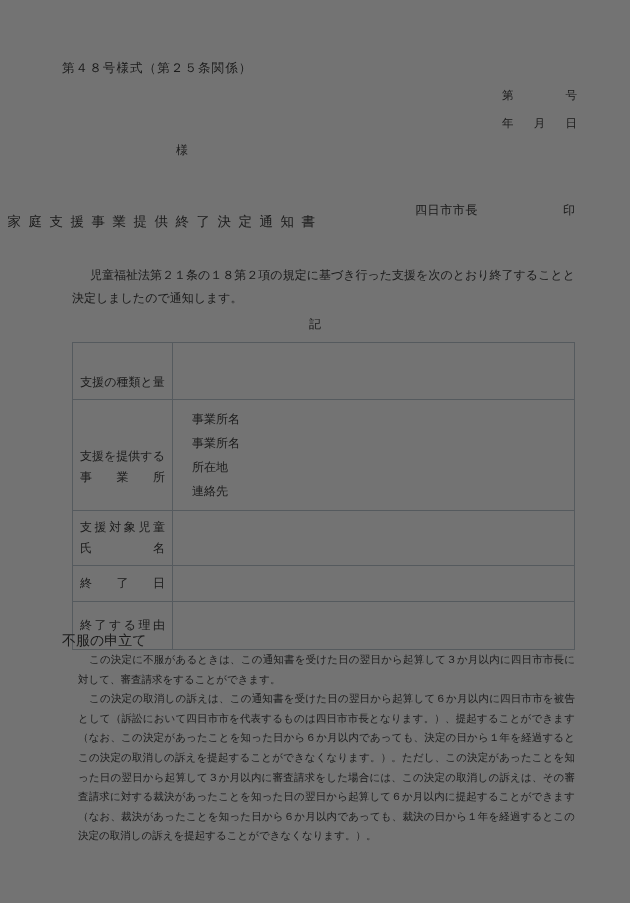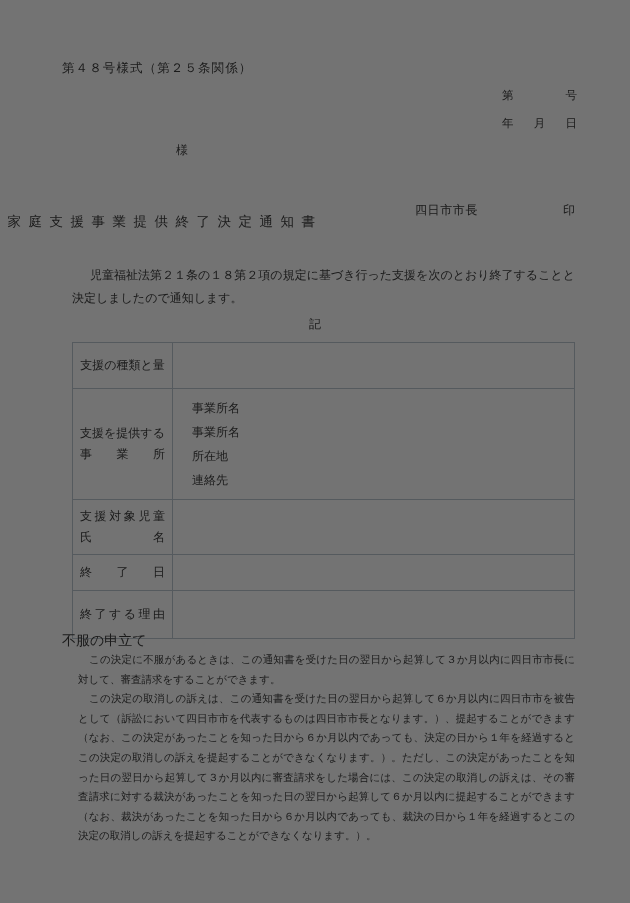--- a/index.html
+++ b/index.html
@@ -134,20 +134,21 @@
     display: block;
     text-align: justify;
     text-align-last: justify;
     text-justify: inter-character;
     line-height: 21px;
     white-space: nowrap;
   }
   .lbl-line.nospread {
     text-align: center;
     text-align-last: center;
+    margin-top: 23px;
   }
   .val-line {
     display: block;
     line-height: 24px;
   }
 
   
   .appeal {
     left: 62px;
     top: 632px;

